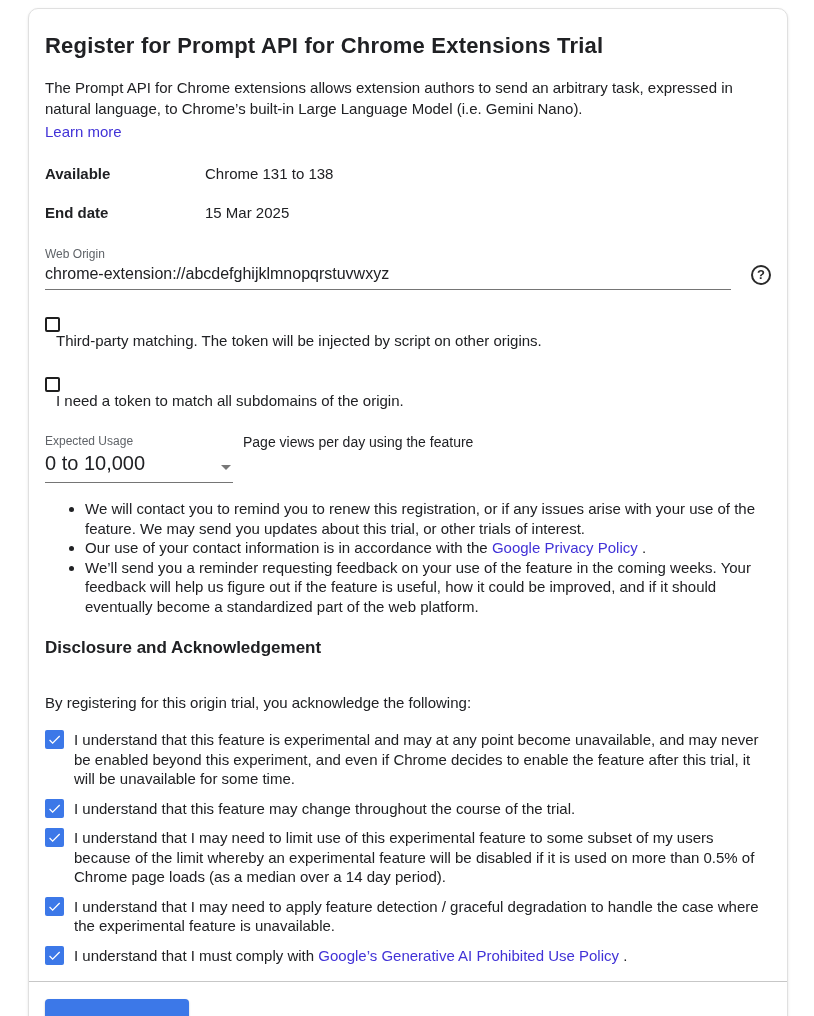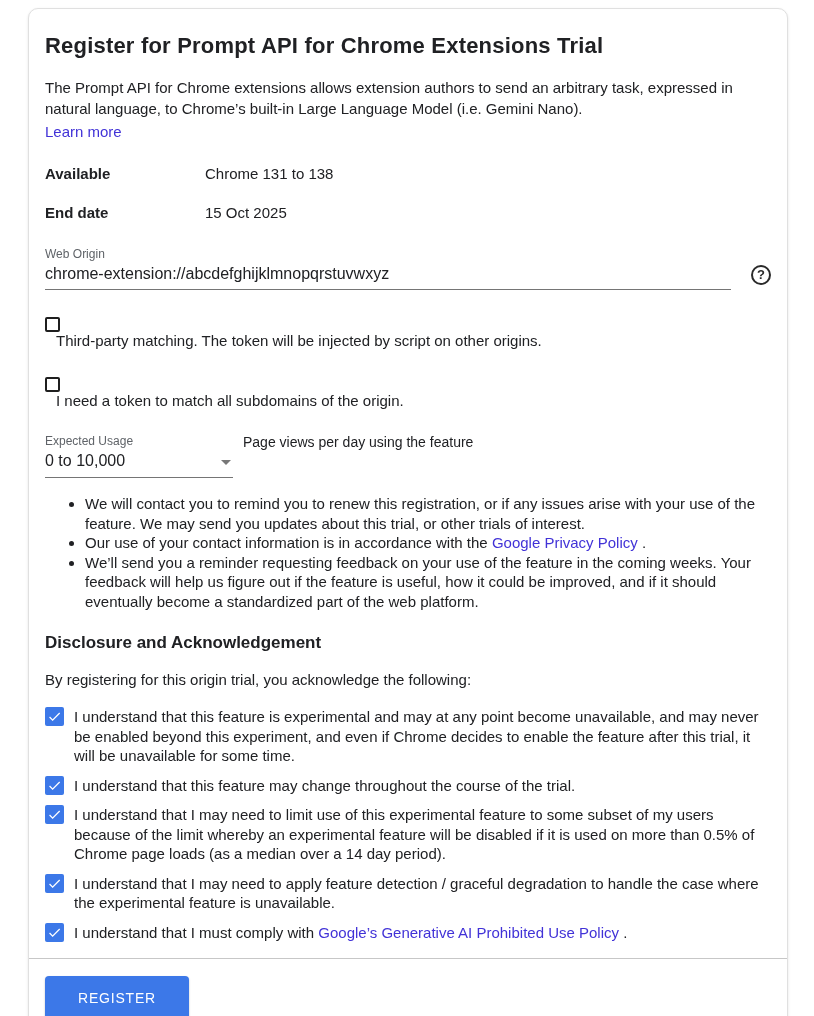--- a/index.html
+++ b/index.html
@@ -55,33 +55,33 @@
   }
   .cb.checked{
     width:19px;height:19px;border:none;background:var(--accent);border-radius:2px;
     display:flex;align-items:center;justify-content:center;
   }
   .cb.checked svg{width:15px;height:15px;fill:#fff;}
   .usage-row{display:flex;align-items:flex-start;margin-top:24px;}
   .select-wrap{width:188px;flex:none;}
   .select{
     position:relative;border-bottom:1px solid var(--line);
-    padding:0 18px 7px 0;font-size:16px;cursor:pointer;
+    padding:0 18px 7px 0;font-size:20px;cursor:pointer;
   }
   .select .arrow{
     position:absolute;right:2px;bottom:12px;width:0;height:0;
     border-left:5px solid transparent;border-right:5px solid transparent;
     border-top:5px solid #777;
   }
   .usage-hint{margin-left:10px;padding-bottom:9px;font-size:14px;}
   h2{font-size:17px;font-weight:bold;margin:36px 0 0;}
   h2.disclosure{margin-top:22px;}
   ul.notices{margin:16px 0 0;padding-left:40px;line-height:19.5px;}
   ul.notices li{margin:0;max-width:690px;}
-  .intro{margin:17px 0 0;line-height:20px;}
+  .intro{margin:35px 0 0;line-height:20px;}
   .ack-list{margin-top:17px;}
   .ack-item{display:flex;align-items:flex-start;margin-top:10px;}
   .ack-item:first-child{margin-top:0;}
   .ack-item .ack-text{margin-left:10px;line-height:19.5px;max-width:690px;}
   .divider{border-top:1px solid #c7c7c7;}
   .card-footer{padding:17px 16px 12px;}
   .register-btn{
     background:var(--accent);color:#fff;border:none;border-radius:4px;
     font-family:"Liberation Sans", sans-serif;font-size:14px;letter-spacing:.8px;
     padding:14px 33px;cursor:pointer;box-shadow:0 1px 2px rgba(0,0,0,.25);
@@ -97,21 +97,21 @@
 
     <p class="desc">The Prompt API for Chrome extensions allows extension authors to send an arbitrary task, expressed in natural language, to Chrome’s built-in Large Language Model (i.e. Gemini Nano).</p>
     <a class="link learn-more">Learn more</a>
 
     <div class="meta-row first">
       <span class="meta-label">Available</span>
       <span class="meta-value">Chrome 131 to 138</span>
     </div>
     <div class="meta-row">
       <span class="meta-label">End date</span>
-      <span class="meta-value">15 Oct 2025</span>
+      <span class="meta-value">15 Mar 2025</span>
     </div>
 
     <div class="field">
       <label class="small-label">Web Origin</label>
       <div class="input-row">
         <input class="underline-input" value="chrome-extension://abcdefghijklmnopqrstuvwxyz" style="">
         <span class="help-icon">?</span>
       </div>
     </div>
 

